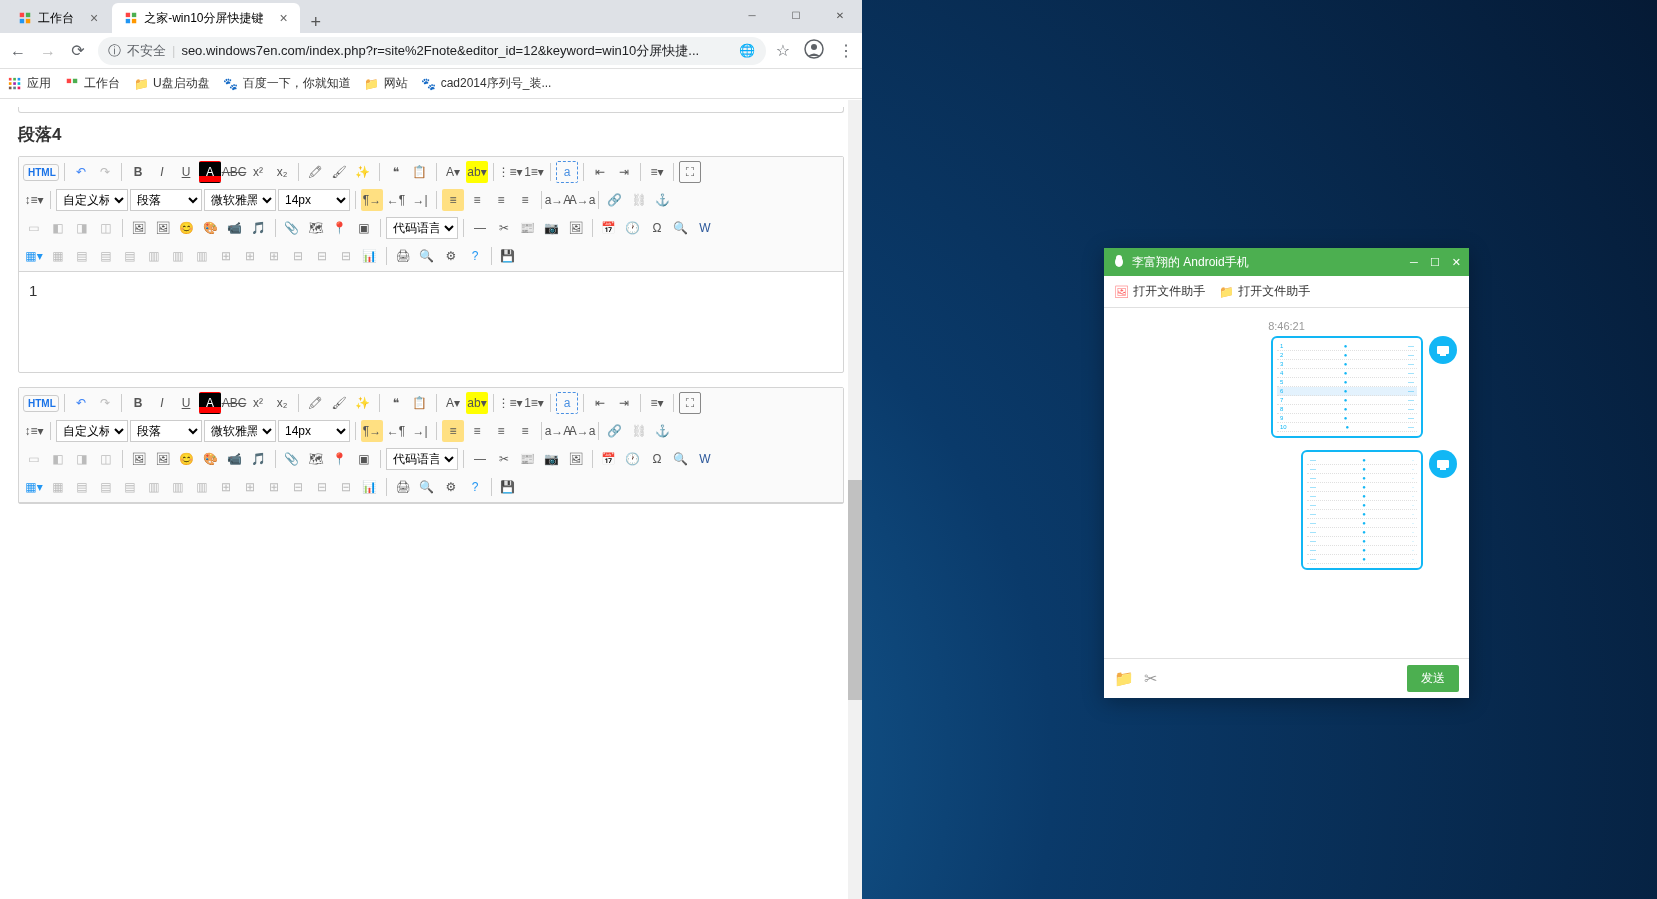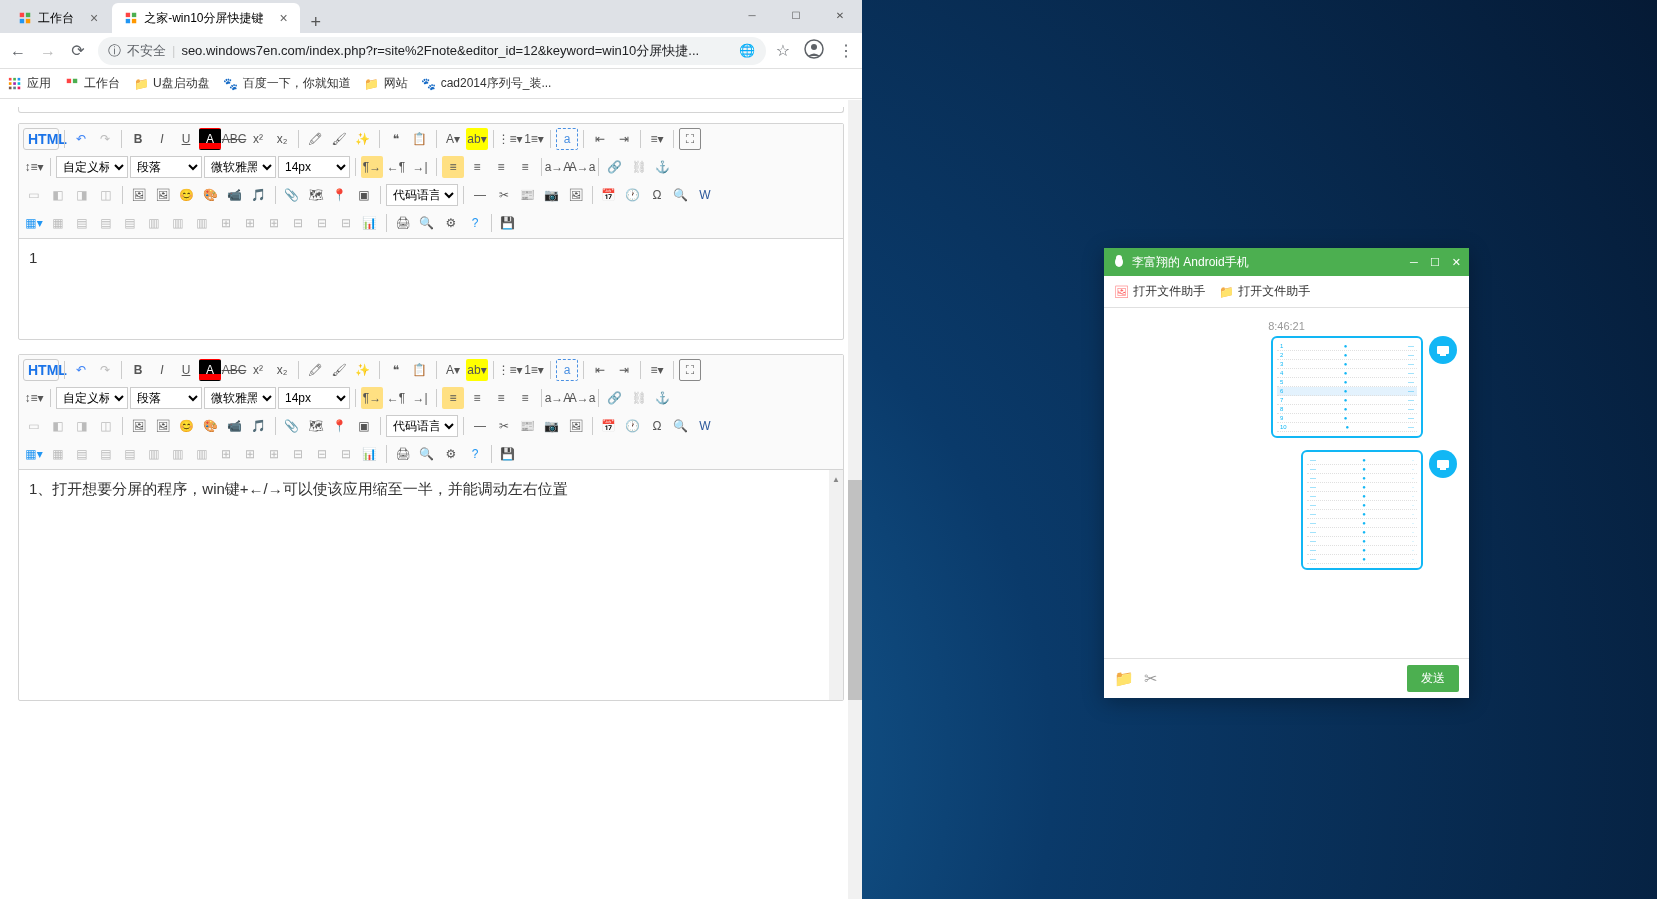--- a/index.html
+++ b/index.html
@@ -27,21 +27,21 @@
 .bm { display: flex; align-items: center; gap: 5px; color: #333; }
 .bm-icon { width: 14px; height: 14px; display: inline-flex; }
 
 .content { flex: 1; overflow-y: auto; padding: 8px 18px; }
 .section-title { font-size: 17px; font-weight: bold; color: #333; margin: 10px 0; }
 .editor-box { border: 1px solid #d4d4d4; border-radius: 2px; margin-bottom: 14px; }
 .toolbar { border-bottom: 1px solid #d4d4d4; padding: 4px; display: flex; flex-wrap: wrap; gap: 2px; align-items: center; background: #fafafa; }
 .tb-btn { width: 22px; height: 22px; display: inline-flex; align-items: center; justify-content: center; border: 1px solid transparent; border-radius: 2px; font-size: 12px; cursor: pointer; color: #555; }
 .tb-sep { width: 1px; height: 18px; background: #ccc; margin: 0 3px; }
 .tb-select { height: 22px; border: 1px solid #ccc; font-size: 12px; background: #fff; padding: 0 2px; }
-.html-btn { width: 36px; font-size: 14px; color: #1a73e8; font-weight: bold; border: 1px solid #ccc; border-radius: 3px; padding: 2px 4px; }
+.html-btn { width: 36px; font-size: 10px; color: #1a73e8; font-weight: bold; border: 1px solid #ccc; border-radius: 3px; padding: 2px 4px; }
 .editor-area { min-height: 100px; padding: 10px; font-size: 15px; color: #333; }
 .editor-footer { border-top: 1px solid #d4d4d4; padding: 6px 10px; display: flex; justify-content: space-between; font-size: 12px; color: #666; }
 .path-link { color: #1a73e8; text-decoration: underline; }
 
 
 .chat-win { position: absolute; left: 1104px; top: 248px; width: 365px; background: #fff; box-shadow: 0 4px 20px rgba(0,0,0,0.3); }
 .chat-title { height: 28px; background: #4caf50; color: #fff; display: flex; align-items: center; padding: 0 8px; font-size: 12px; }
 .chat-title-text { flex: 1; display: flex; align-items: center; gap: 6px; }
 .chat-controls { display: flex; gap: 12px; color: #fff; font-size: 11px; }
 .chat-toolbar { height: 32px; border-bottom: 1px solid #e0e0e0; display: flex; align-items: center; padding: 0 10px; gap: 14px; font-size: 12px; }
@@ -170,20 +170,21 @@
       </div>
     <div class="bm">
         <span class="bm-icon" style="color:#2932e1;">🐾</span>
         <span>cad2014序列号_装...</span>
       </div>
   </div>
 
   <div class="content">
     <div style="border:1px solid #d4d4d4; border-top:none; height:6px; border-radius:0 0 3px 3px; margin-bottom:10px;"></div>
 
+    <div class="section-title">段落4</div>
     <div class="editor-box">
       <div class="toolbar">
         <span class="html-btn">HTML</span>
         <span class="tb-sep"></span>
         <span class="tb-btn" style="color:#3b82f6;">↶</span>
         <span class="tb-btn" style="color:#bbb;">↷</span>
         <span class="tb-sep"></span>
         <span class="tb-btn">
             <b>B</b>
           </span>
@@ -423,26 +424,20 @@
         <span class="tb-btn" style="color:#bbb;">⊟</span>
         <span class="tb-btn">📊</span>
         <span class="tb-sep"></span>
         <span class="tb-btn">🖨</span>
         <span class="tb-btn">🔍</span>
         <span class="tb-btn">⚙</span>
         <span class="tb-btn" style="color:#2196f3;">?</span>
         <span class="tb-sep"></span>
         <span class="tb-btn">💾</span>
       </div>
-      <div class="editor-area" style="min-height:230px;position:relative;">
-        <span>1、打开想要分屏的程序，win键+←/→可以使该应用缩至一半，并能调动左右位置</span>
-        <div style="position:absolute;right:0;top:0;width:14px;height:100%;background:#f1f1f1;">
-          <div style="width:14px;height:18px;background:#f1f1f1;display:flex;align-items:center;justify-content:center;color:#888;font-size:8px;">▲</div>
-        </div>
-      </div>
     </div>
   </div>
   <div class="scrollbar-fake">
     <div class="scrollbar-thumb"></div>
   </div>
 </div>
 
 <div class="chat-win">
   <div class="chat-title">
     <div class="chat-title-text">

